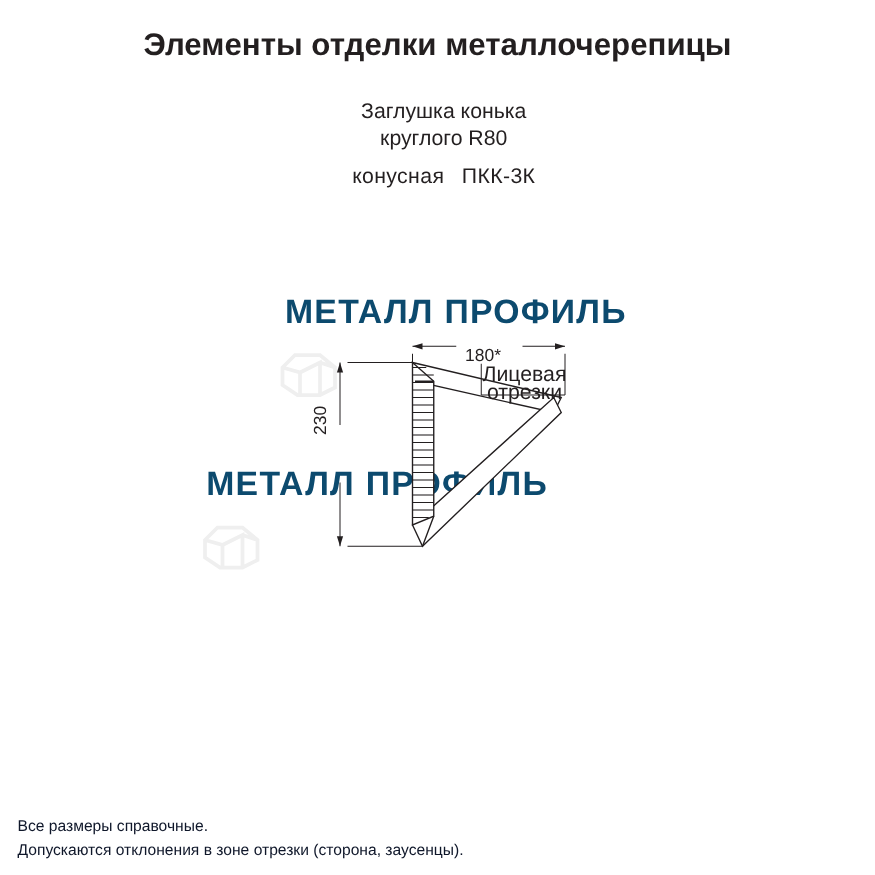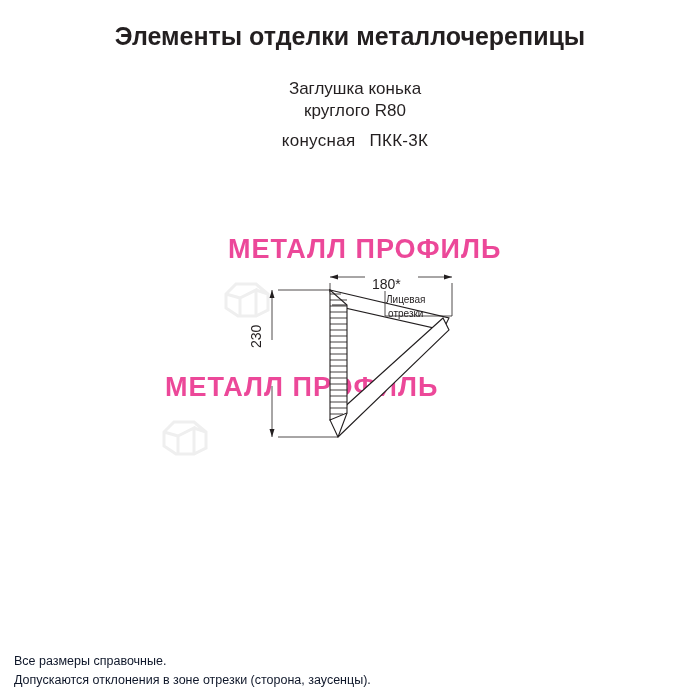--- a/index.html
+++ b/index.html
@@ -47,21 +47,21 @@
     letter-spacing: 0.3px;
   }
   .subtitle .code-gap {
     display: inline-block;
     width: 14px;
   }
 
   
   .wm {
     position: absolute;
-    color: #ec4899;
+    color: #0c4a6e;
     font-size: 27px;
     font-weight: bold;
     letter-spacing: 1px;
     white-space: nowrap;
     user-select: none;
   }
   .wm-1 { left: 228px; top: 234px; }
   .wm-2 { left: 165px; top: 372px; }
   .wm-logo {
     position: absolute;
@@ -95,21 +95,21 @@
   .lbl-230 {
     left: 248px;
     top: 348px;
     font-size: 14px;
     transform: rotate(-90deg);
     transform-origin: left top;
   }
   .lbl-face {
     left: 386px;
     top: 293px;
-    font-size: 10px;
+    font-size: 17px;
     line-height: 14px;
     text-align: center;
   }
   .footer {
     position: absolute;
     left: 14px;
     bottom: 10px;
     font-size: 12.5px;
     line-height: 19px;
     color: #0f172a;

